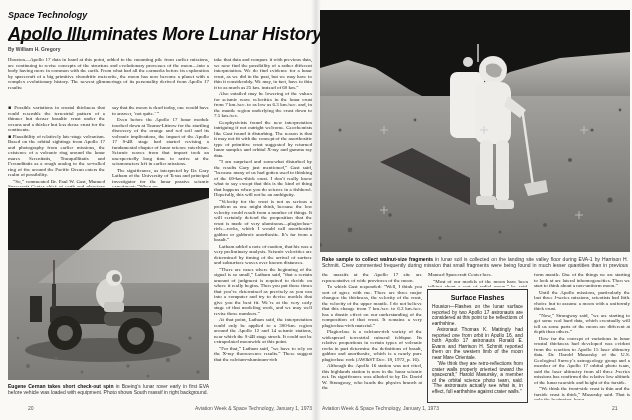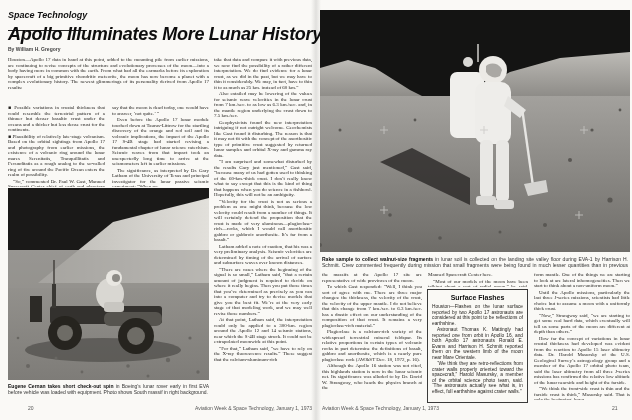--- a/index.html
+++ b/index.html
@@ -3,21 +3,21 @@
 <meta charset="utf-8">
 <style>
   html,body{margin:0;padding:0;background:#ffffff;}
   .spread{position:relative;width:632px;height:420px;background:#faf9f6;overflow:hidden;
           font-family:"Liberation Serif",serif;color:#262421;}
   .gutter{position:absolute;left:311px;top:0;width:10px;height:420px;
           background:linear-gradient(90deg,rgba(0,0,0,0) 0%,rgba(0,0,0,0.10) 50%,rgba(0,0,0,0) 100%);}
   
   .kicker{position:absolute;left:8px;top:10px;font-family:"Liberation Sans",sans-serif;
           font-style:italic;font-weight:bold;font-size:9px;color:#111;
-          border-bottom:1.5px solid #222;padding-bottom:10px;}
+          border-bottom:1.5px solid #222;padding-bottom:20px;}
   .headline{position:absolute;left:8px;top:24px;margin:0;font-family:"Liberation Sans",sans-serif;
           font-style:italic;font-weight:bold;font-size:18px;letter-spacing:-0.3px;color:#0d0d0d;white-space:nowrap;}
   .byline{position:absolute;left:8px;top:46px;font-family:"Liberation Sans",sans-serif;
           font-weight:bold;font-size:5px;color:#444;}
   
   .bodytext{font-size:5px;line-height:1.1;text-align:justify;overflow:hidden;}
   .bodytext p{margin:0 0 1px 0;text-indent:5px;}
   .bodytext p.flush{text-indent:0;}
   .lede{position:absolute;left:8px;top:57px;width:201px;height:46px;}
   .colL1{position:absolute;left:8px;top:105px;width:97px;height:82px;}

